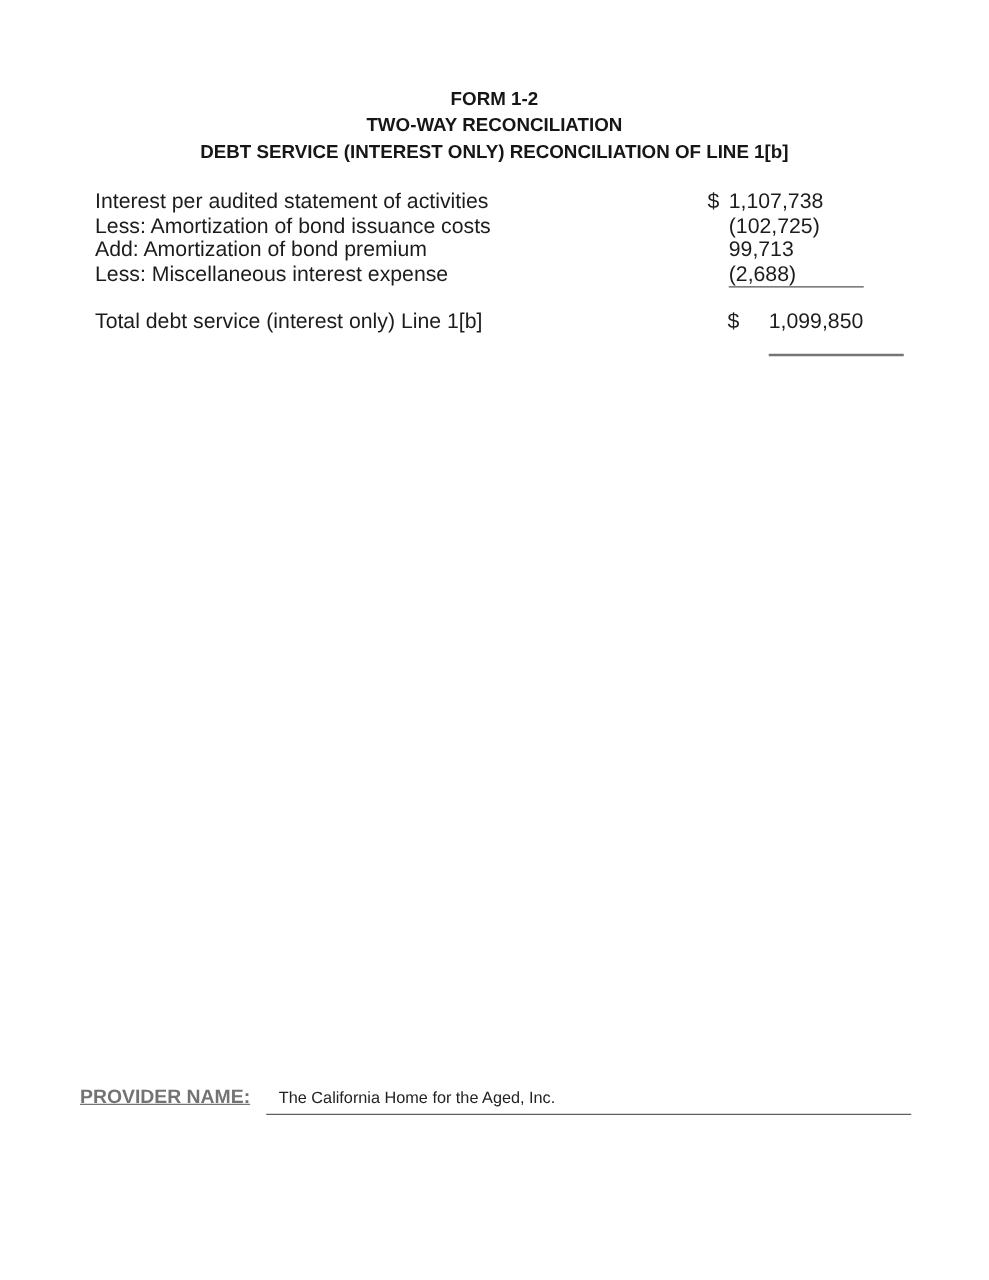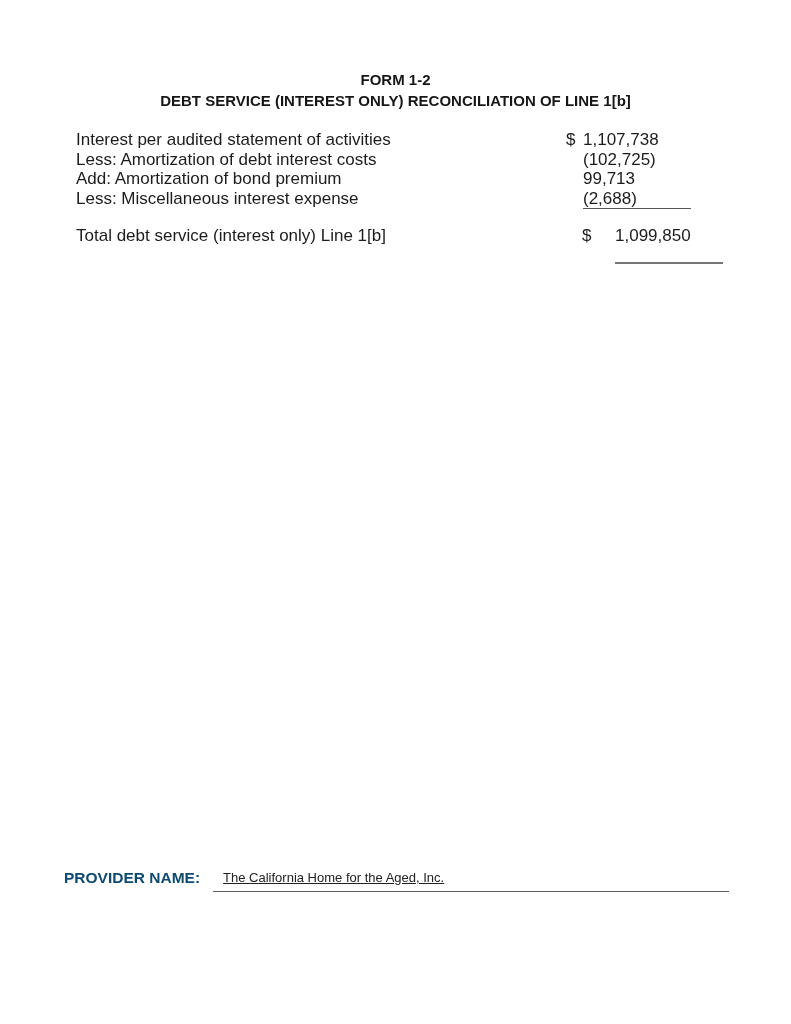--- a/index.html
+++ b/index.html
@@ -68,53 +68,54 @@
     left: 64px;
     width: 665px;
     display: flex;
     align-items: flex-start;
   }
   .provider-label {
     font-weight: bold;
     font-size: 15.5px;
     line-height: 20px;
     white-space: nowrap;
-    color: #0c4a6e;
+    color: #737373;
+    text-decoration: underline;
   }
   .provider-line {
     flex: 1;
     margin-left: 13px;
     border-bottom: 1.5px solid #5e5e5e;
     padding: 2px 0 5px 10px;
     font-size: 13px;
     line-height: 16px;
     color: #222222;
-    text-decoration: underline;
   }
 </style>
 </head>
 <body>
 
 <div class="page">
 
   <header class="form-header">
     <div>FORM 1-2</div>
+    <div>TWO-WAY RECONCILIATION</div>
     <div>DEBT SERVICE (INTEREST ONLY) RECONCILIATION OF LINE 1[b]</div>
   </header>
 
   <section class="recon">
 
     <div class="row">
       <div class="label">Interest per audited statement of activities</div>
       <div class="currency">$</div>
       <div class="amount">1,107,738</div>
     </div>
 
     <div class="row">
-      <div class="label">Less: Amortization of debt interest costs</div>
+      <div class="label">Less: Amortization of bond issuance costs</div>
       <div class="currency"></div>
       <div class="amount neg">(102,725)</div>
     </div>
 
     <div class="row">
       <div class="label">Add: Amortization of bond premium</div>
       <div class="currency"></div>
       <div class="amount">99,713</div>
     </div>
 

